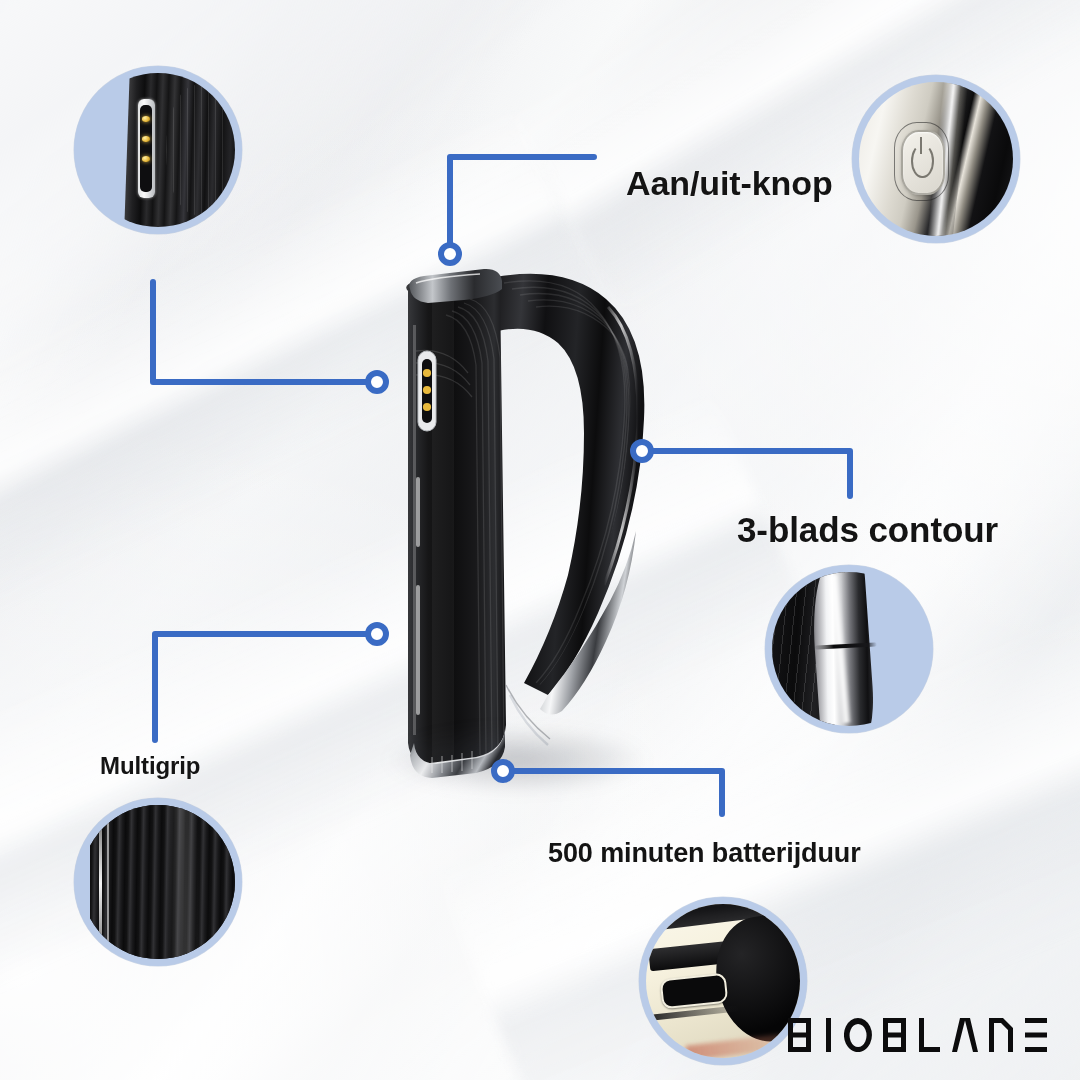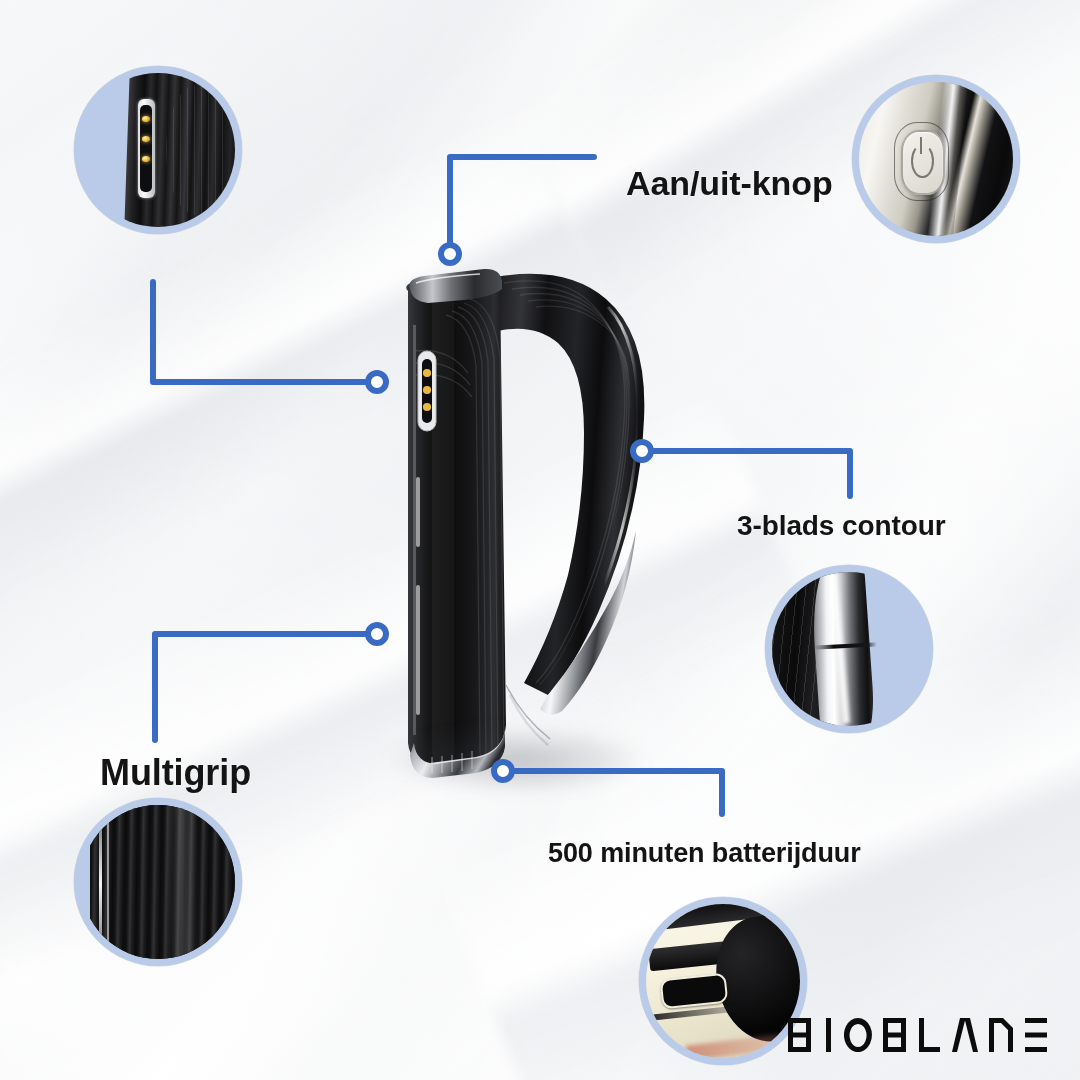--- a/index.html
+++ b/index.html
@@ -570,23 +570,23 @@
       <div class="b5-blob"></div>
       <div class="b5-port"></div>
       <div class="b5-underline"></div>
       <div class="b5-red"></div>
     </div>
   </div>
 
 
   <div class="label" style="left:626px; top:140px; font-size:34px;margin-top:24px;">Aan/uit-knop</div>
 
-  <div class="label" style="left:737px; top:510px; font-size:28px;">3-blads contour</div>
-
-  <div class="label" style="left:100px; top:752px; font-size:36px;">Multigrip</div>
+  <div class="label" style="left:737px; top:510px; font-size:35px;">3-blads contour</div>
+
+  <div class="label" style="left:100px; top:752px; font-size:24px;">Multigrip</div>
 
   <div class="label" style="left:548px; top:838px; font-size:27px;">500 minuten batterijduur</div>
 
   <div class="logo">
 
     <svg class="logo-letter" width="25" height="34" viewBox="0 0 25 34">
       <rect x="0" y="0" width="23" height="5" fill="#0c0c0d"></rect>
       <rect x="0" y="14.5" width="23" height="5" fill="#0c0c0d"></rect>
       <rect x="0" y="29" width="23" height="5" fill="#0c0c0d"></rect>
       <rect x="0" y="0" width="5" height="34" fill="#0c0c0d"></rect>

